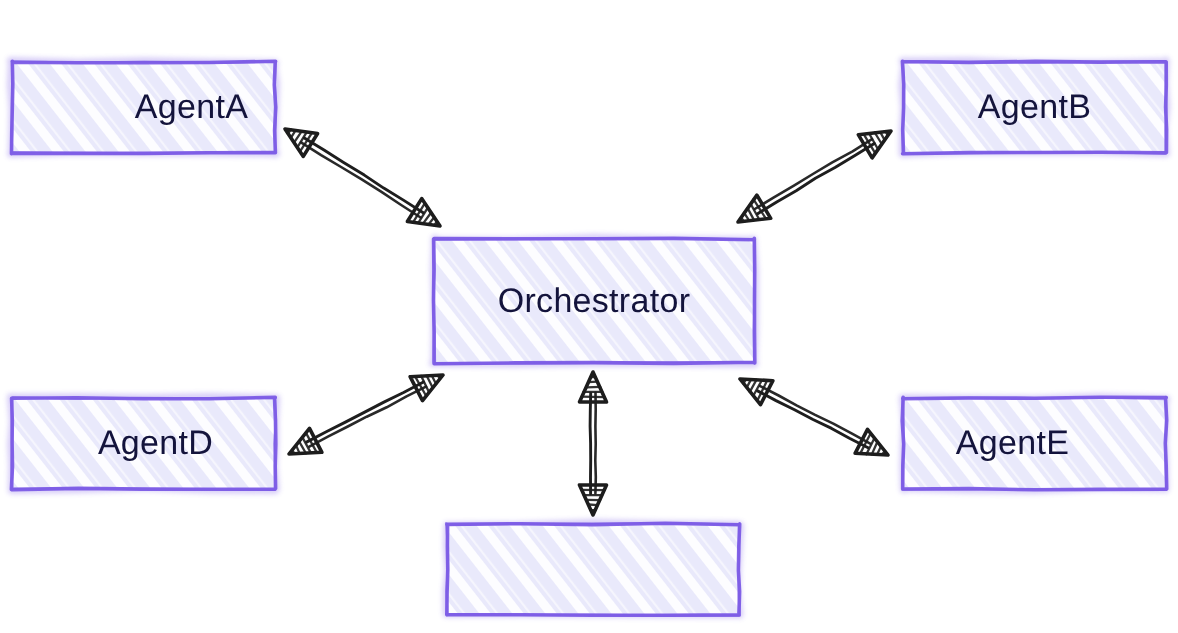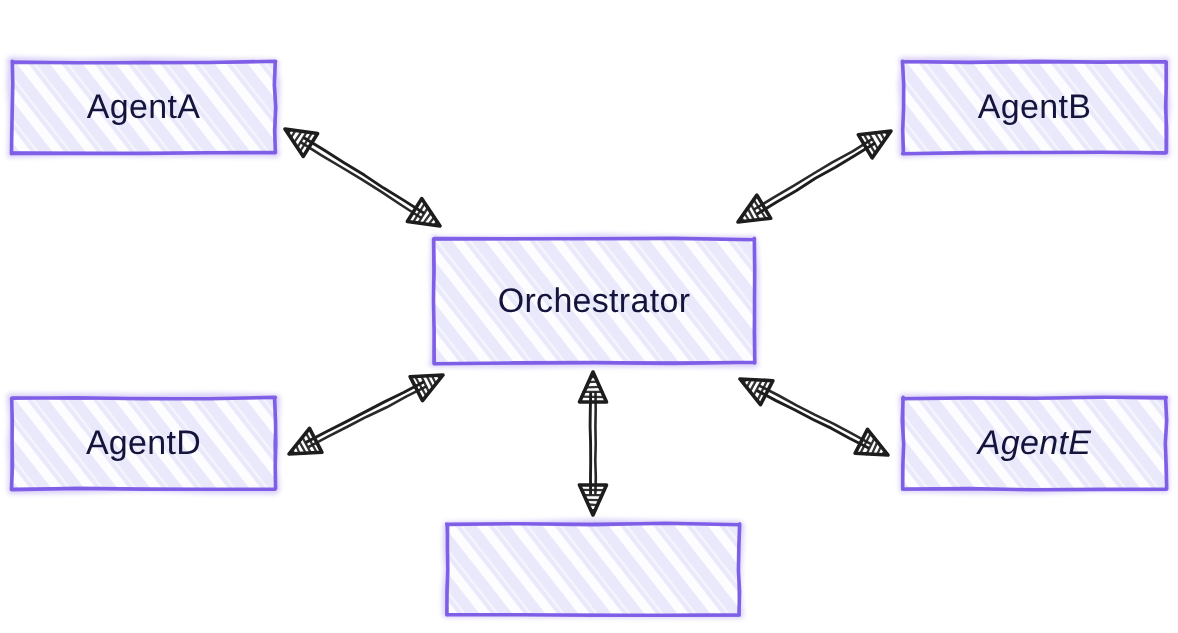--- a/index.html
+++ b/index.html
@@ -217,29 +217,29 @@
             <path d="M 597.3 381.7 L 588.5 382.2" fill="none" stroke="#1e1e1e" stroke-width="2.3" stroke-linecap="round" opacity="0.9"></path>
             <path d="M 600.2 386.8 L 586.7 387.4" fill="none" stroke="#1e1e1e" stroke-width="2.3" stroke-linecap="round" opacity="0.9"></path>
             <path d="M 602.3 391.9 L 583.5 391.8" fill="none" stroke="#1e1e1e" stroke-width="2.3" stroke-linecap="round" opacity="0.9"></path>
             <path d="M 604.2 397.1 L 581.8 396.7" fill="none" stroke="#1e1e1e" stroke-width="2.3" stroke-linecap="round" opacity="0.9"></path>
           </g>
         </g>
       </g>
   </svg>
 
   <div class="node-hit" id="hit-agentA" style="left: 12px; top: 62px; width: 263px; height: 91px;"></div>
-  <div class="node-label" id="lbl-agentA" style="left: 12px; top: 62px; width: 263px; height: 91px;">AgentA</div>
+  <div class="node-label" id="lbl-agentA" style="left: 12px; top: 62px; width: 263px; height: 91px; padding-left: 48px;">AgentA</div>
 
   <div class="node-hit" id="hit-agentC" style="left: 903px; top: 62px; width: 263px; height: 91px;"></div>
   <div class="node-label" id="lbl-agentC" style="left: 903px; top: 62px; width: 263px; height: 91px;">AgentB</div>
 
   <div class="node-hit" id="hit-orchestrator" style="left: 434px; top: 239px; width: 320px; height: 124px;"></div>
   <div class="node-label" id="lbl-orchestrator" style="left: 434px; top: 239px; width: 320px; height: 124px;">Orchestrator</div>
 
   <div class="node-hit" id="hit-agentD" style="left: 12px; top: 398px; width: 263px; height: 91px;"></div>
-  <div class="node-label" id="lbl-agentD" style="left: 12px; top: 398px; width: 263px; height: 91px; text-align: right;">AgentD</div>
+  <div class="node-label" id="lbl-agentD" style="left: 24px; top: 398px; width: 263px; height: 91px; text-align: right;">AgentD</div>
 
   <div class="node-hit" id="hit-agentE" style="left: 903px; top: 398px; width: 263px; height: 91px;"></div>
-  <div class="node-label" id="lbl-agentE" style="left: 903px; top: 398px; width: 263px; height: 91px; font-style: italic;">AgentE</div>
+  <div class="node-label" id="lbl-agentE" style="left: 881px; top: 398px; width: 263px; height: 91px;">AgentE</div>
 
   <div class="node-hit" id="hit-agentB" style="left: 447px; top: 524px; width: 292px; height: 91px;"></div>
 
 </div>
 
 </body></html>

